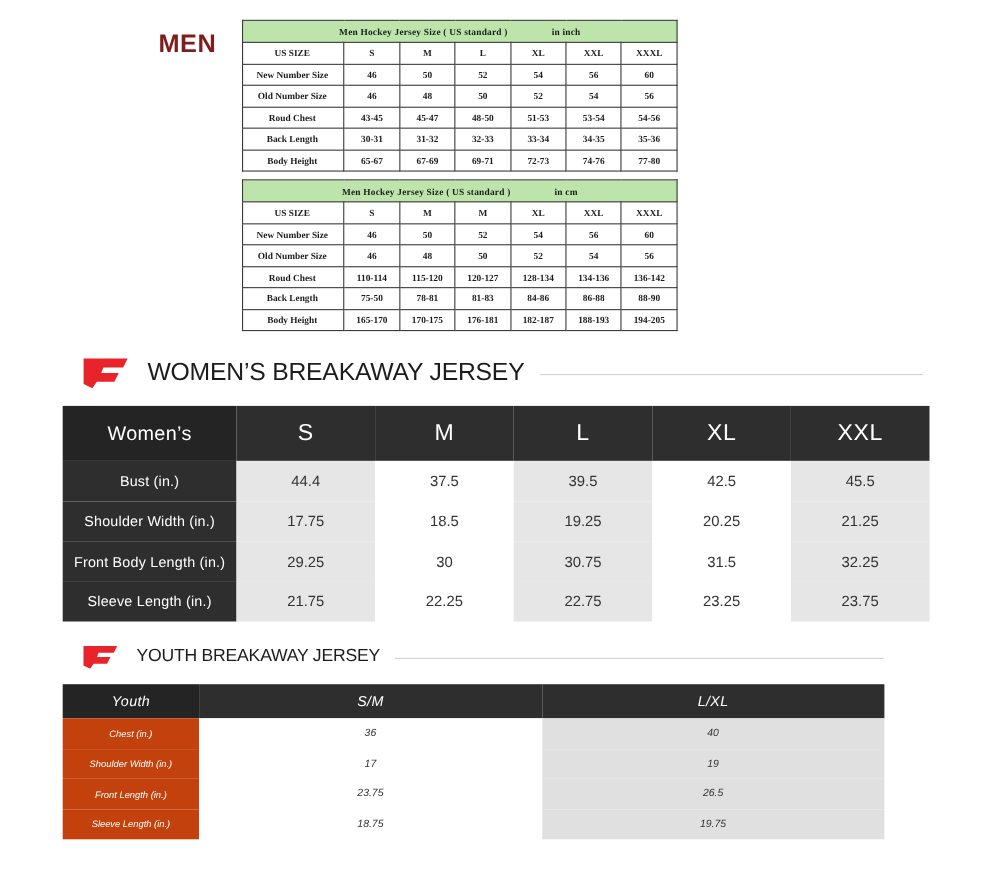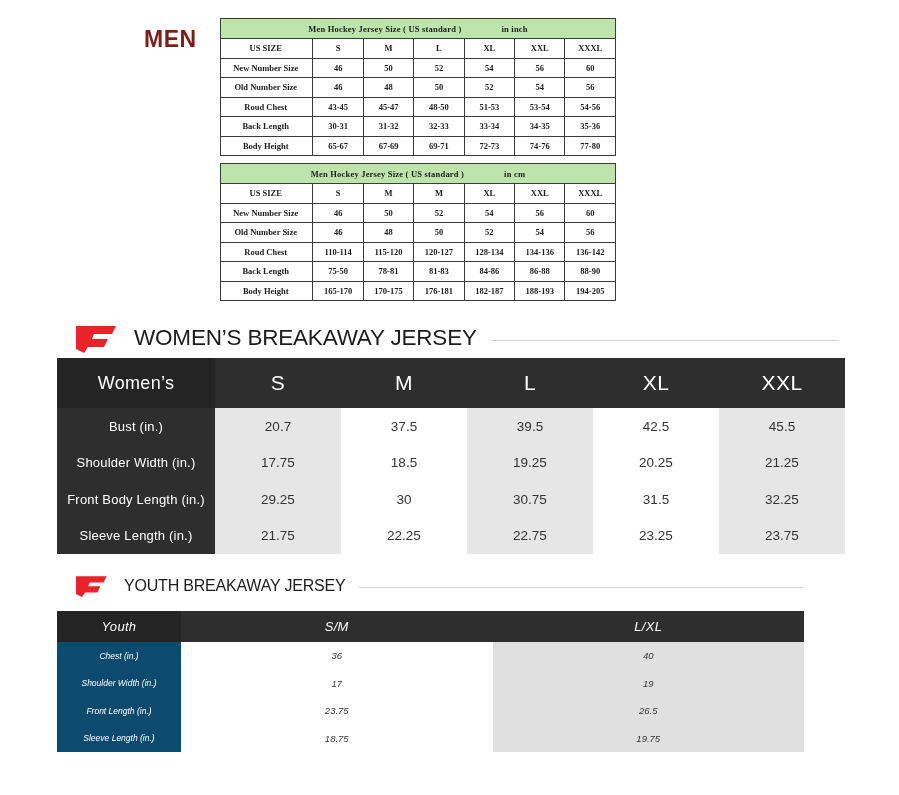--- a/index.html
+++ b/index.html
@@ -96,21 +96,21 @@
   .rule {
     flex: 1 1 auto;
     height: 1px;
     background: #cfcfcf;
     margin-right: 60px;
     margin-top: 4px;
   }
   .youth-rule { margin-right: 96px; }
 
   
-  .women-wrap { margin-left: 57px; margin-top: 5px; width: 712px; }
+  .women-wrap { margin-left: 57px; margin-top: 16px; width: 712px; }
   table.women {
     border-collapse: collapse;
     width: 788px;
     table-layout: fixed;
   }
   table.women col.lbl { width: 158px; }
   table.women col.sz { width: 126px; }
   table.women th, table.women td {
     border: none;
     text-align: center;
@@ -171,21 +171,21 @@
   }
   table.youth thead th.corner { background: #242424; }
   table.youth tbody td {
     height: 25.5px;
     font-family: "Liberation Sans", sans-serif;
     font-size: 9.5px;
     color: #333;
     background: #ffffff;
   }
   table.youth tbody td.lbl {
-    background: #0c4a6e;
+    background: #c2410c;
     color: #ffffff;
     font-size: 8.5px;
   }
   table.youth tbody td.shade { background: #e0e0e0; }
 </style>
 </head>
 <body>
 
 <section class="men-section">
   <div class="men-label">MEN</div>
@@ -375,21 +375,21 @@
           <th>S</th>
           <th>M</th>
           <th>L</th>
           <th>XL</th>
           <th>XXL</th>
         </tr>
       </thead>
       <tbody>
         <tr>
           <td class="lbl">Bust (in.)</td>
-          <td class="shade">20.7</td>
+          <td class="shade">44.4</td>
           <td>37.5</td>
           <td class="shade">39.5</td>
           <td>42.5</td>
           <td class="shade">45.5</td>
         </tr>
         <tr>
           <td class="lbl">Shoulder Width (in.)</td>
           <td class="shade">17.75</td>
           <td>18.5</td>
           <td class="shade">19.25</td>

